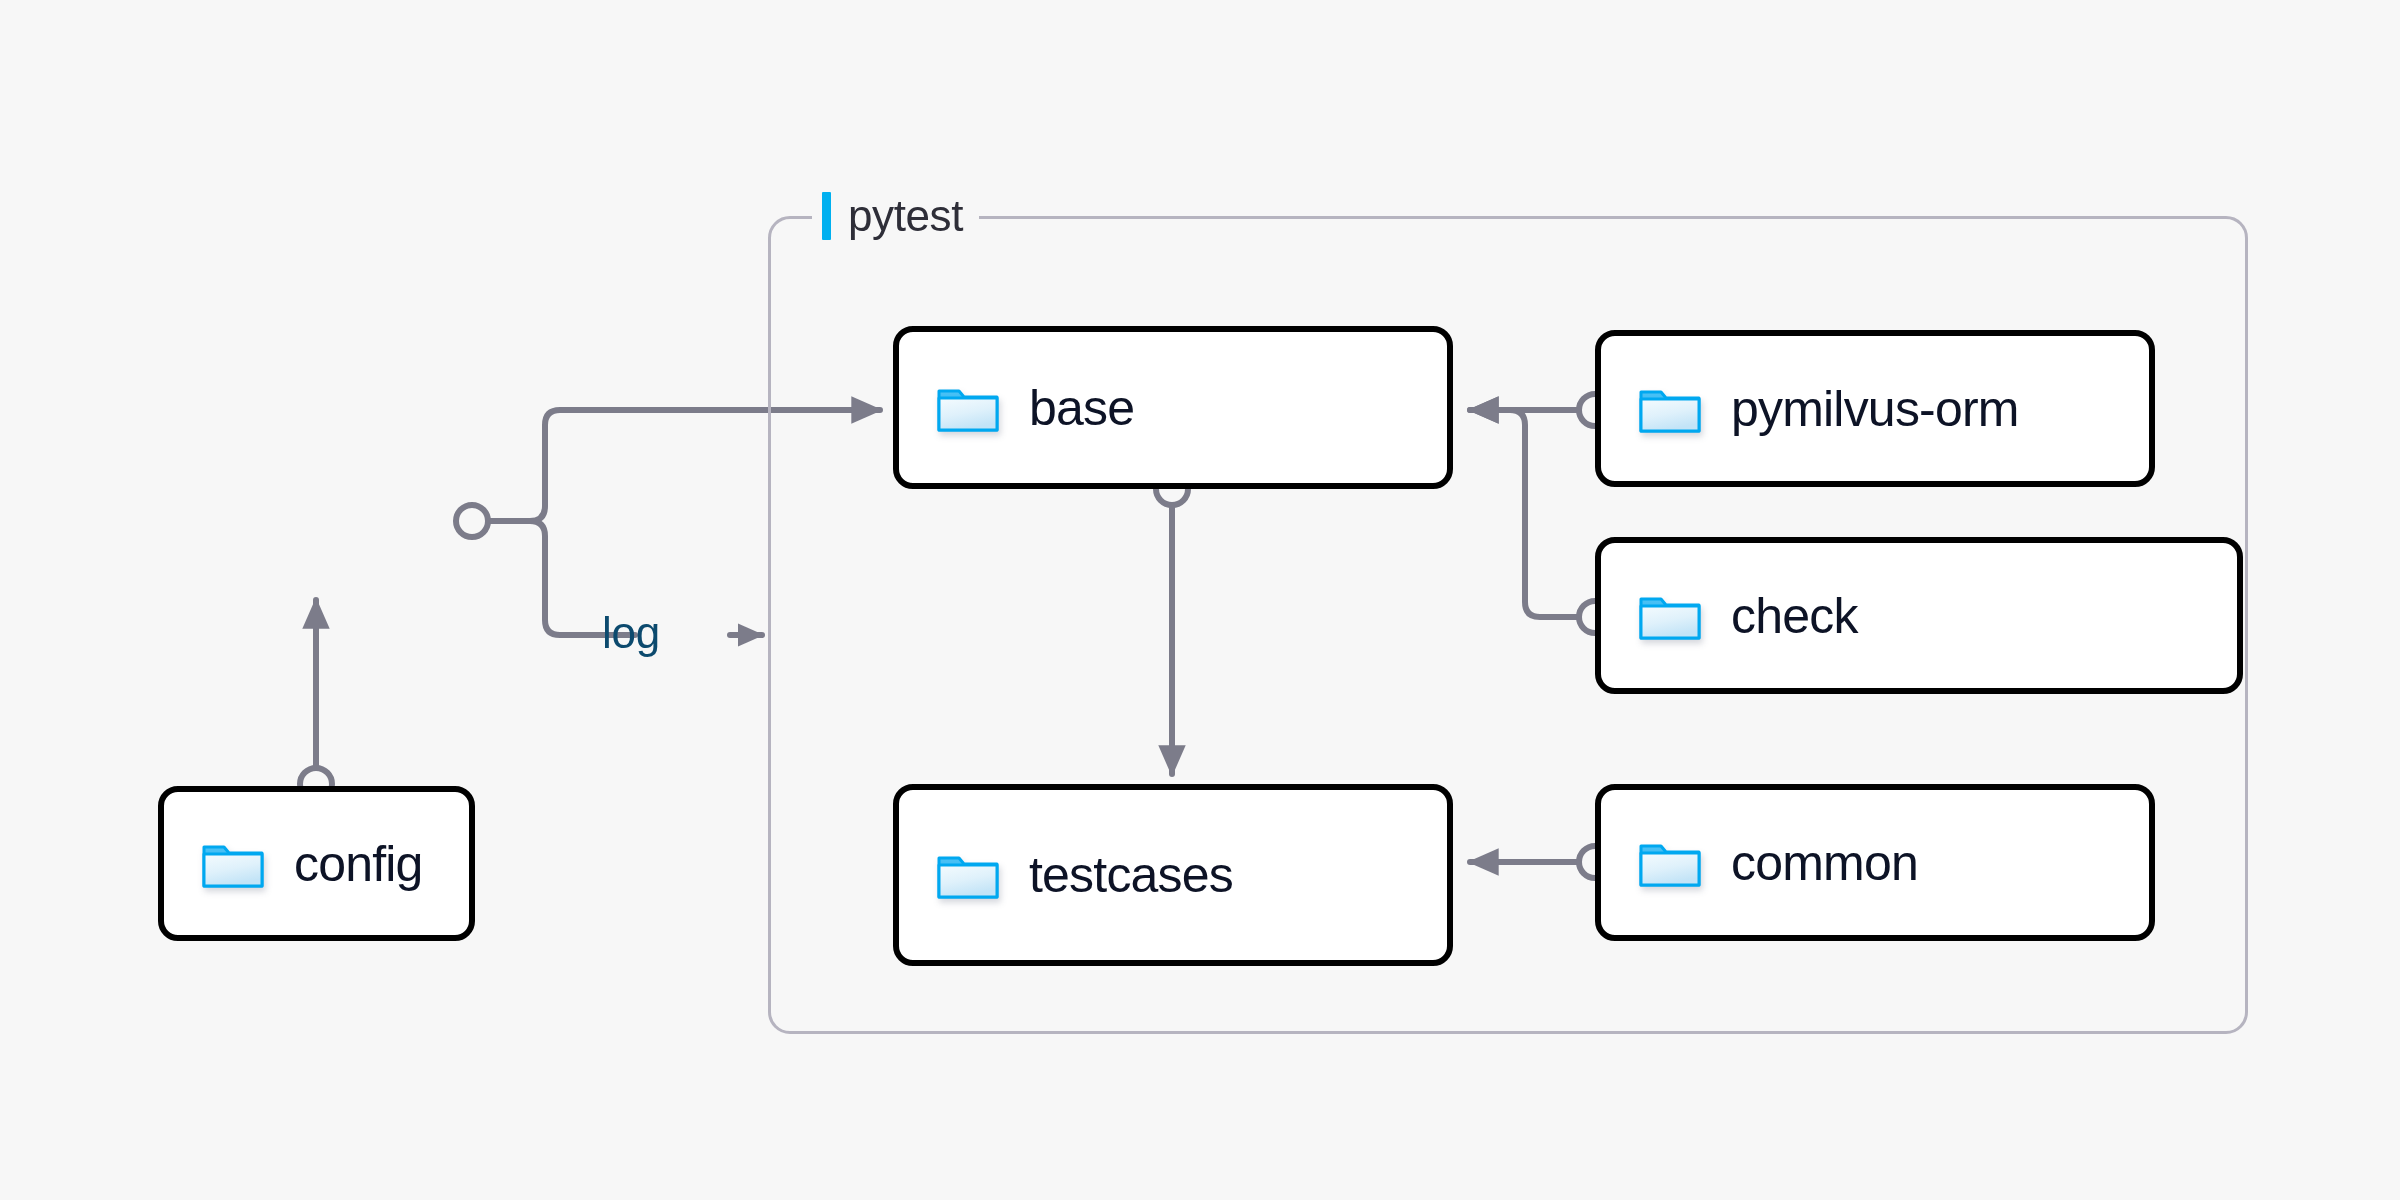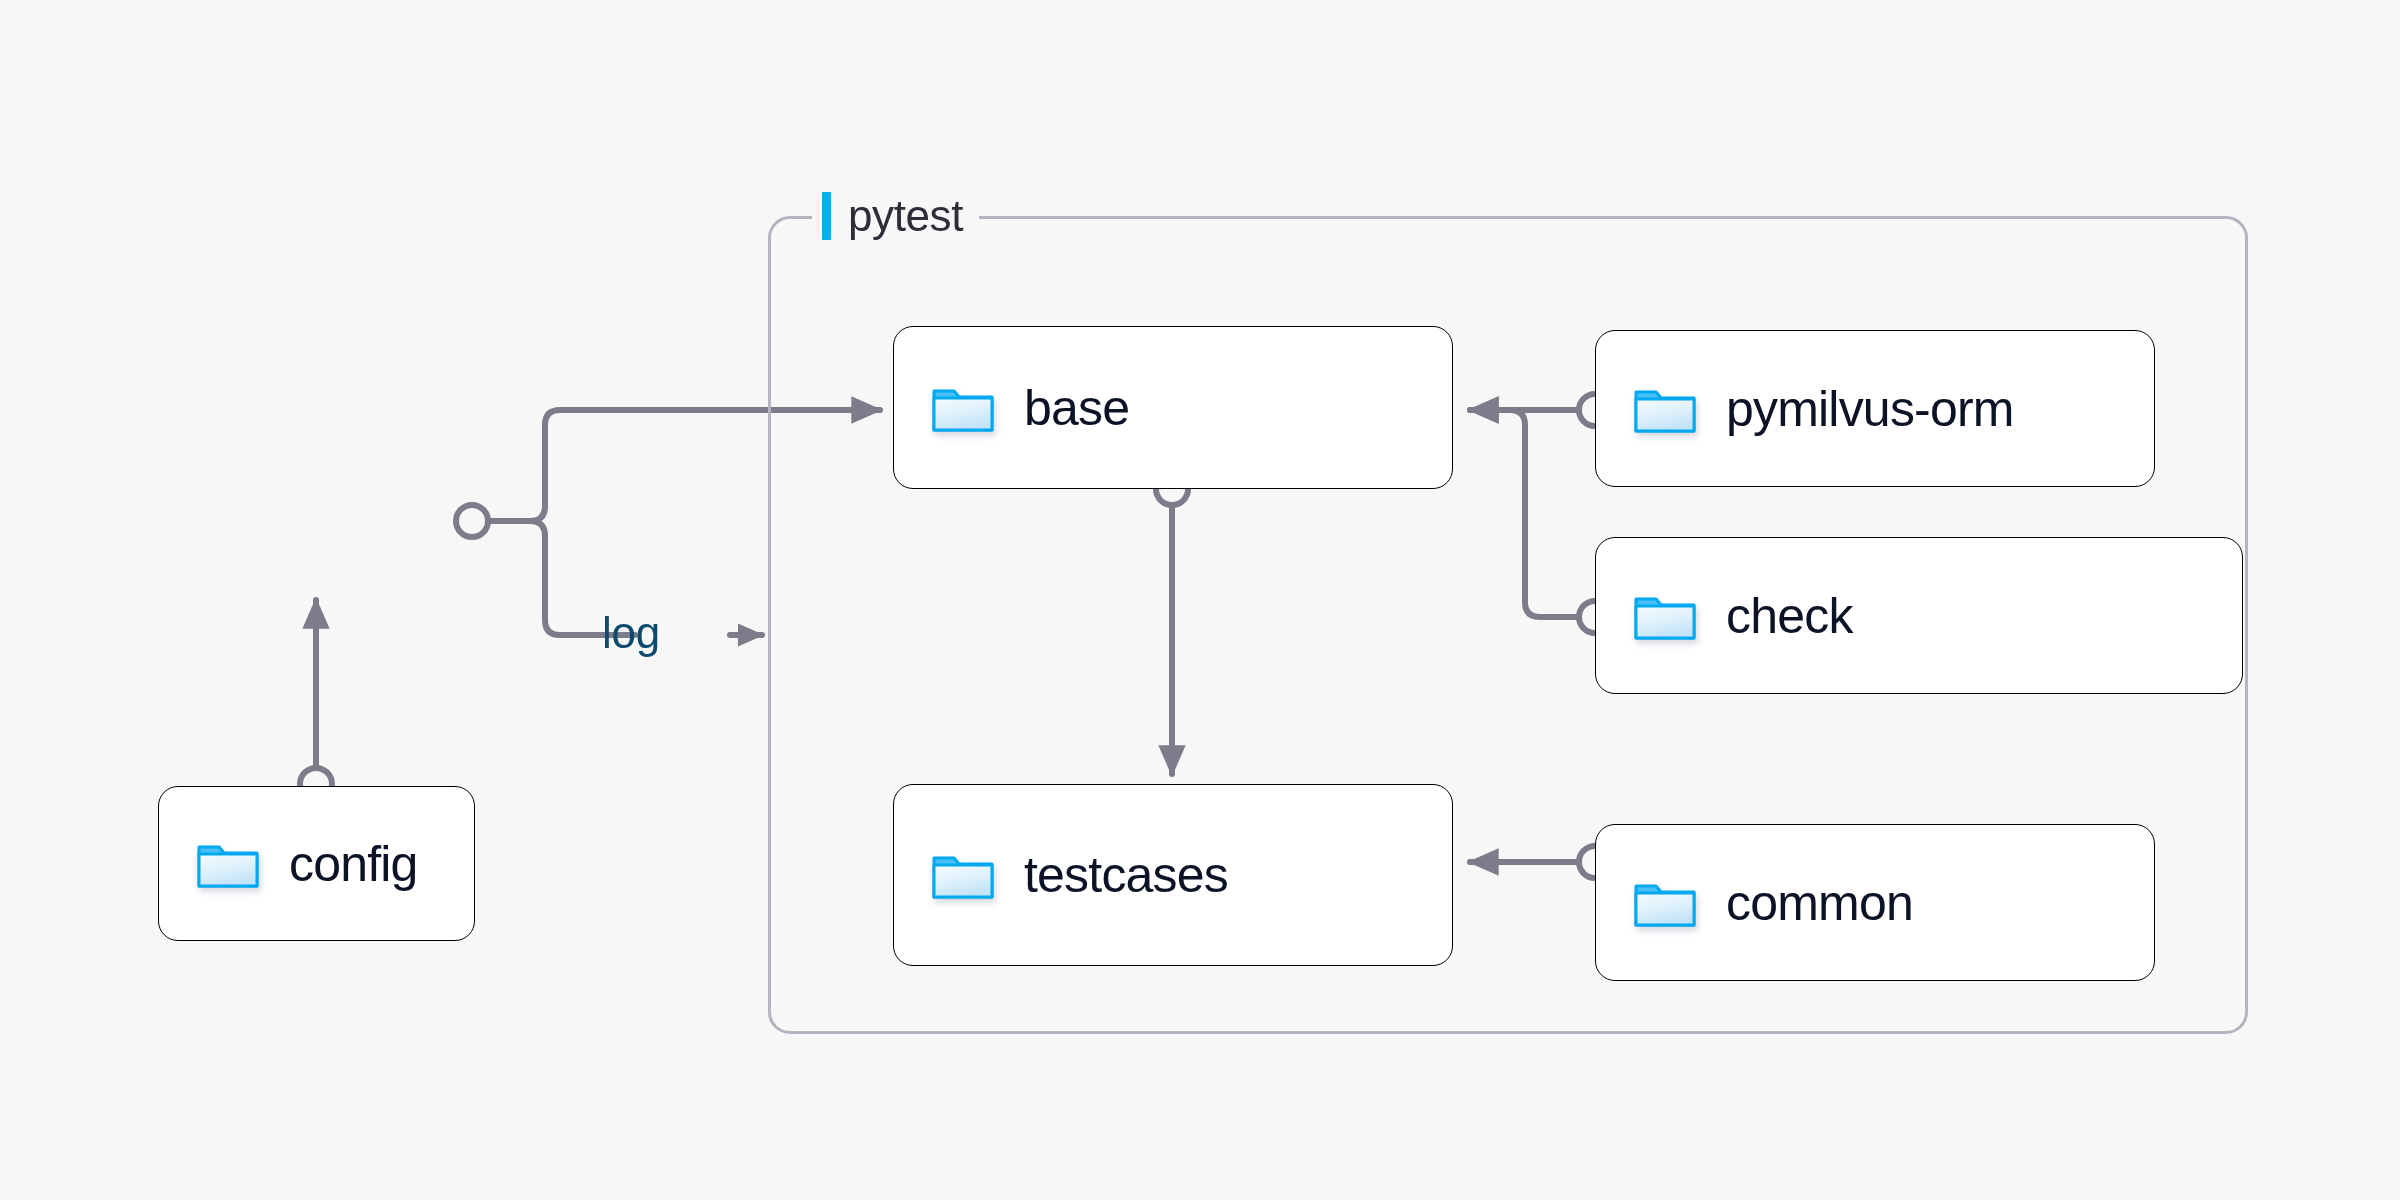--- a/index.html
+++ b/index.html
@@ -56,21 +56,21 @@
     color: #2e2e38;
     letter-spacing: -0.4px;
     white-space: nowrap;
   }
 
   
   .node {
     position: absolute;
     box-sizing: border-box;
     background: #ffffff;
-    border: 1px solid #000000;
+    border: 6px solid #000000;
     border-radius: 20px;
     display: flex;
     align-items: center;
     padding-left: 38px;
     gap: 30px;
   }
   .node-label {
     font-size: 50px;
     color: #0d1326;
     letter-spacing: -0.8px;
@@ -214,21 +214,21 @@
   <div class="node" style="left:1595px; top:537px; width:648px; height:157px;">
     <span class="folder-icon">
       <svg viewBox="0 0 62 52" xmlns="http://www.w3.org/2000/svg">
         <path d="M2 9 h20 l5 6 h33 v33 h-58 z" fill="url(#folderTab)" stroke="#00a8f0" stroke-width="3" stroke-linejoin="round"></path>
         <path d="M2 16 h58 v32 h-58 z" fill="url(#folderBody)" stroke="#00a8f0" stroke-width="3" stroke-linejoin="round"></path>
       </svg>
     </span>
     <span class="node-label">check</span>
   </div>
 
-  <div class="node" style="left:1595px; top:784px; width:560px; height:157px;margin-top:40px;">
+  <div class="node" style="left:1595px; top:784px; width:560px; height:157px;">
     <span class="folder-icon">
       <svg viewBox="0 0 62 52" xmlns="http://www.w3.org/2000/svg">
         <path d="M2 9 h20 l5 6 h33 v33 h-58 z" fill="url(#folderTab)" stroke="#00a8f0" stroke-width="3" stroke-linejoin="round"></path>
         <path d="M2 16 h58 v32 h-58 z" fill="url(#folderBody)" stroke="#00a8f0" stroke-width="3" stroke-linejoin="round"></path>
       </svg>
     </span>
     <span class="node-label">common</span>
   </div>
 
   <div class="edge-label" style="left:602px; top:608px;">log</div>

